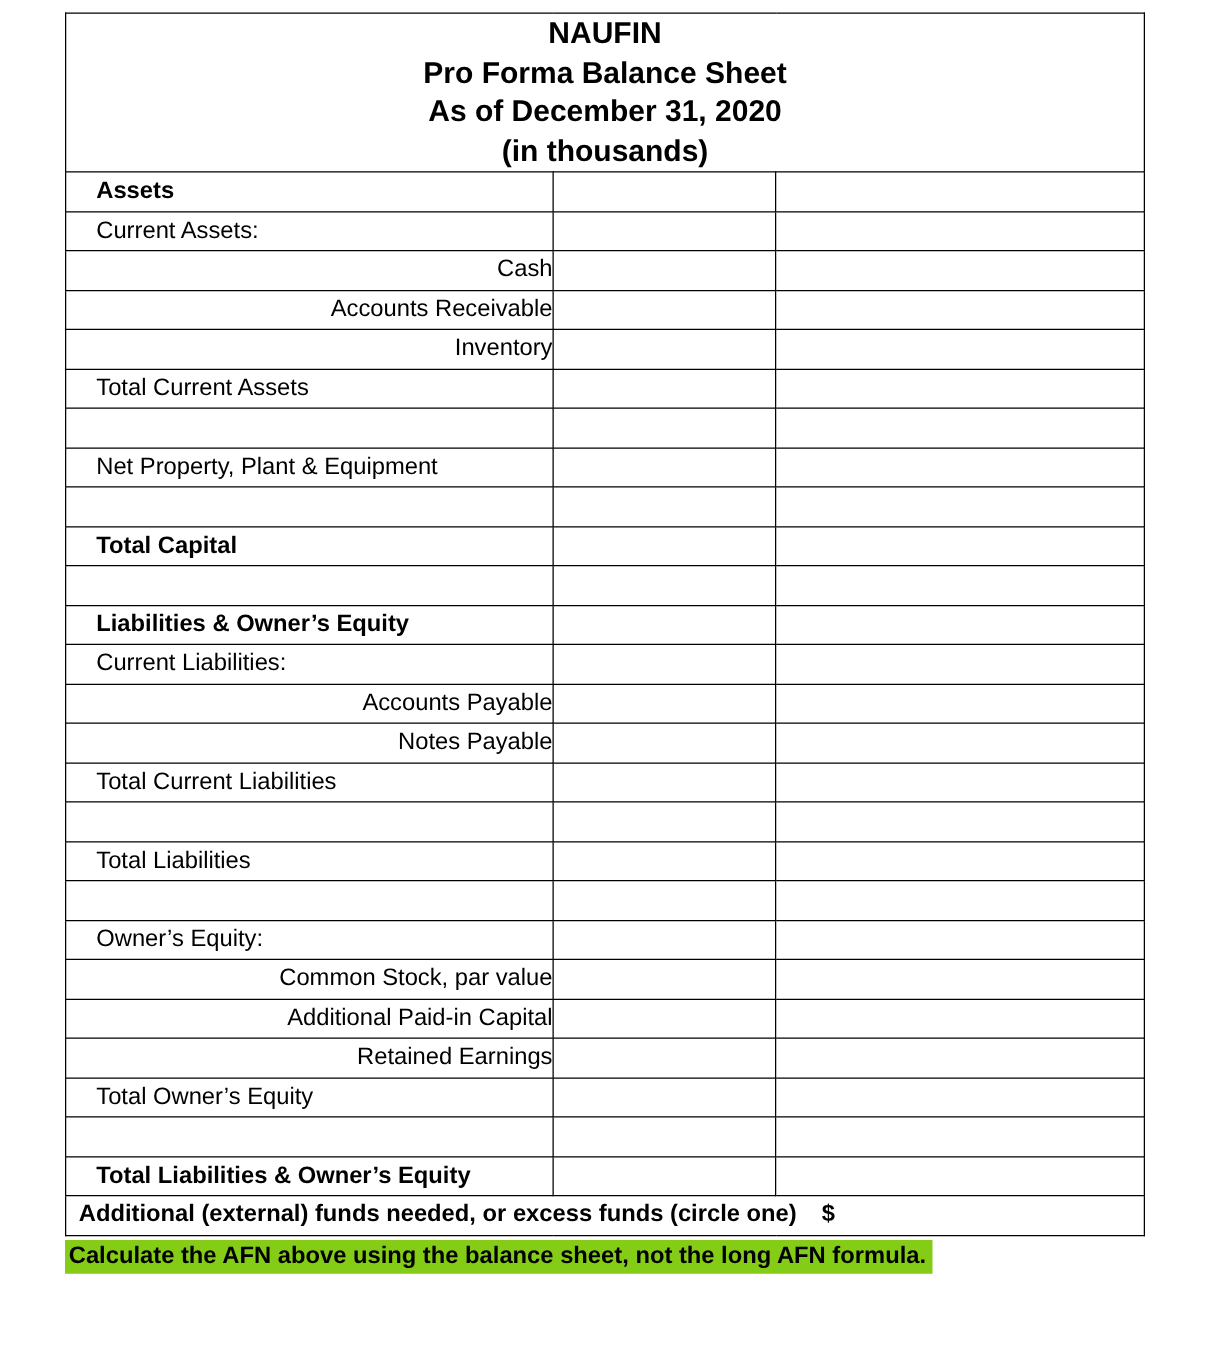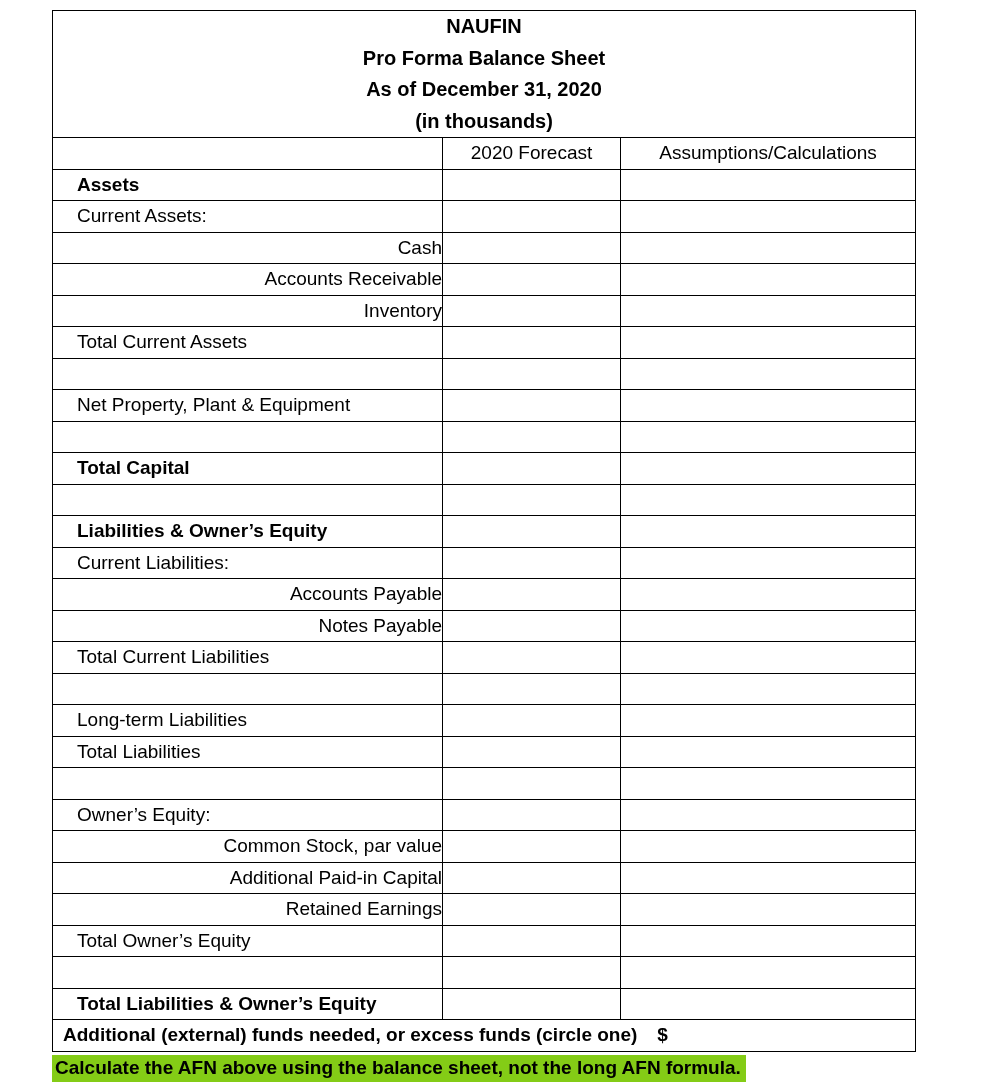--- a/index.html
+++ b/index.html
@@ -30,21 +30,21 @@
     white-space: nowrap;
     overflow: hidden;
   }
   td.title-cell {
     height: 126px;
     padding: 0;
     text-align: center;
   }
   .title-line {
     font-weight: bold;
-    font-size: 20px;
+    font-size: 24px;
     line-height: 31.5px;
   }
   td.col-head {
     text-align: center;
   }
   td.label {
     padding-left: 24px;
   }
   td.label.indent {
     padding-left: 22px;
@@ -83,25 +83,20 @@
     </colgroup>
     <tbody>
       <tr>
         <td class="title-cell" colspan="3">
           <div class="title-line">NAUFIN</div>
           <div class="title-line">Pro Forma Balance Sheet</div>
           <div class="title-line">As of December 31, 2020</div>
           <div class="title-line">(in thousands)</div>
         </td>
       </tr>
-      <tr>
-        <td class="label"></td>
-        <td class="col-head">2020 Forecast</td>
-        <td class="col-head">Assumptions/Calculations</td>
-      </tr>
     </tbody>
     <tbody id="rows">
         <tr>
           <td class="label bold">Assets</td>
           <td class="input-cell"></td>
           <td class="input-cell"></td>
         </tr>
         <tr>
           <td class="label">Current Assets:</td>
           <td class="input-cell"></td>
@@ -172,25 +167,20 @@
           <td class="input-cell"></td>
           <td class="input-cell"></td>
         </tr>
         <tr>
           <td class="label">Total Current Liabilities</td>
           <td class="input-cell"></td>
           <td class="input-cell"></td>
         </tr>
         <tr>
           <td class="label"></td>
-          <td class="input-cell"></td>
-          <td class="input-cell"></td>
-        </tr>
-        <tr>
-          <td class="label">Long-term Liabilities</td>
           <td class="input-cell"></td>
           <td class="input-cell"></td>
         </tr>
         <tr>
           <td class="label">Total Liabilities</td>
           <td class="input-cell"></td>
           <td class="input-cell"></td>
         </tr>
         <tr>
           <td class="label"></td>

